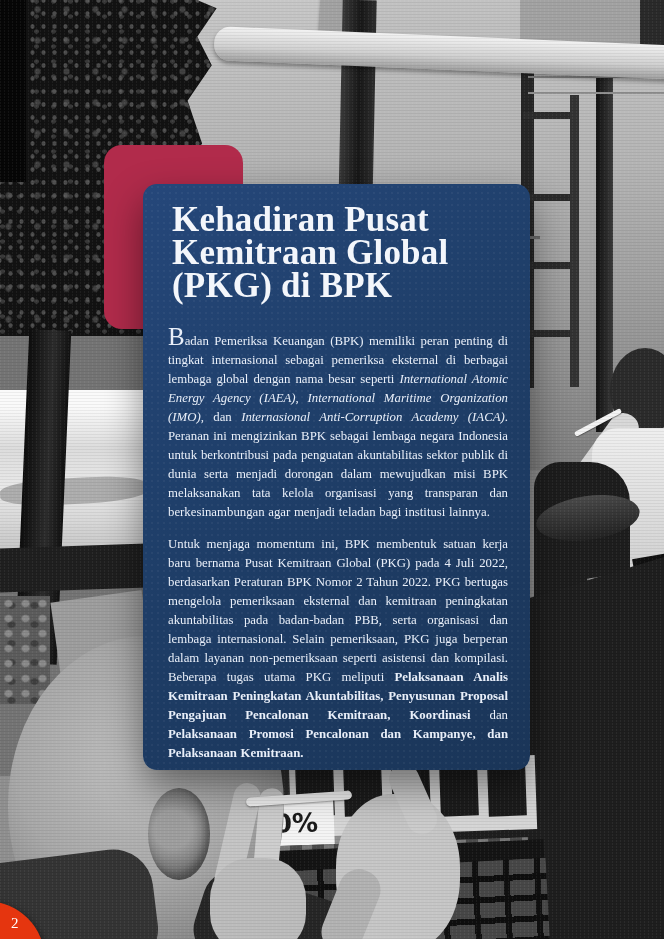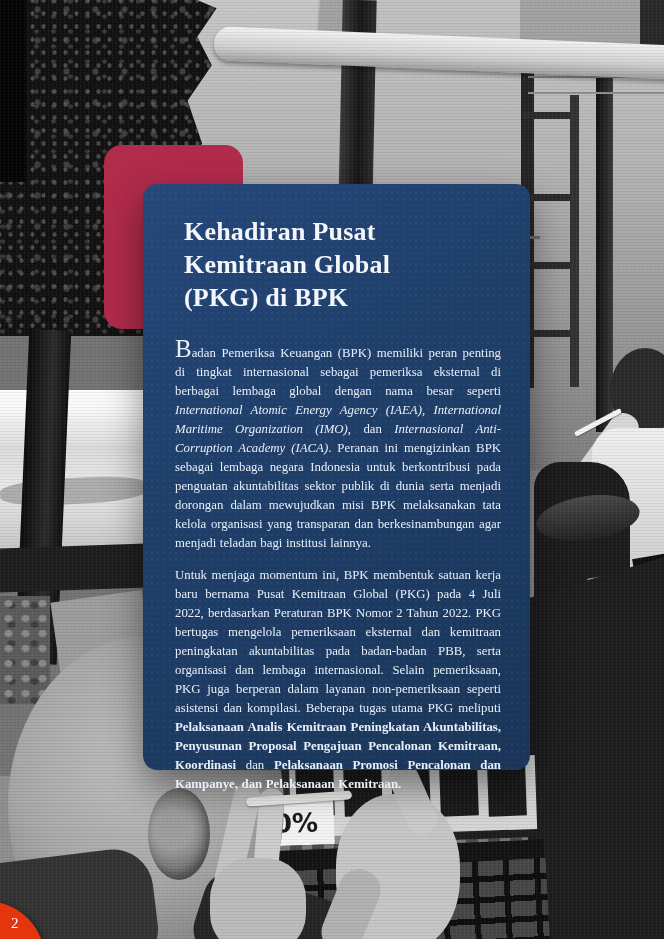--- a/index.html
+++ b/index.html
@@ -119,23 +119,23 @@
 
   
   .red-shape{left:104px;top:145px;width:139px;height:184px;border-radius:18px;}
   .card{left:143px;top:184px;width:387px;height:586px;border-radius:14px;
     background:linear-gradient(145deg,#25477a 0%,#1f3f6a 40%,#1a3558 100%);
     background-image:radial-gradient(rgba(255,255,255,.045) 1px,transparent 1.6px),
       linear-gradient(145deg,#25477a 0%,#1f3f6a 40%,#1a3558 100%);
     background-size:6px 6px,100% 100%;
     box-shadow:0 16px 38px rgba(0,0,0,.45);
     box-sizing:border-box;padding:15px 22px 0 25px;color:#eef3fa;}
-  .card h1{margin:16px;font-size:26px;line-height:33px;font-weight:700;color:#f3f6fb;
+  .card h1{margin:4px;font-size:35px;line-height:33px;font-weight:700;color:#f3f6fb;
     white-space:pre-line;letter-spacing:.2px;}
-  .card p{margin:7px;font-size:12.8px;line-height:19px;text-align:justify;
+  .card p{margin:0;font-size:12.8px;line-height:19px;text-align:justify;
     color:#e9eff9;word-spacing:.4px;}
   .p1{margin-top:22px !important;}
   .p2{margin-top:13px !important;}
   .dropcap{font-size:25px;line-height:1;}
   .it{font-style:italic;}
   .bd{font-weight:bold;}
 
   .page-badge{left:-73px;top:901px;width:118px;height:118px;border-radius:50%;
     box-shadow:2px 2px 6px rgba(0,0,0,.4);}
   .page-badge span{position:absolute;left:84px;top:14px;font-size:15px;color:#fff;}

